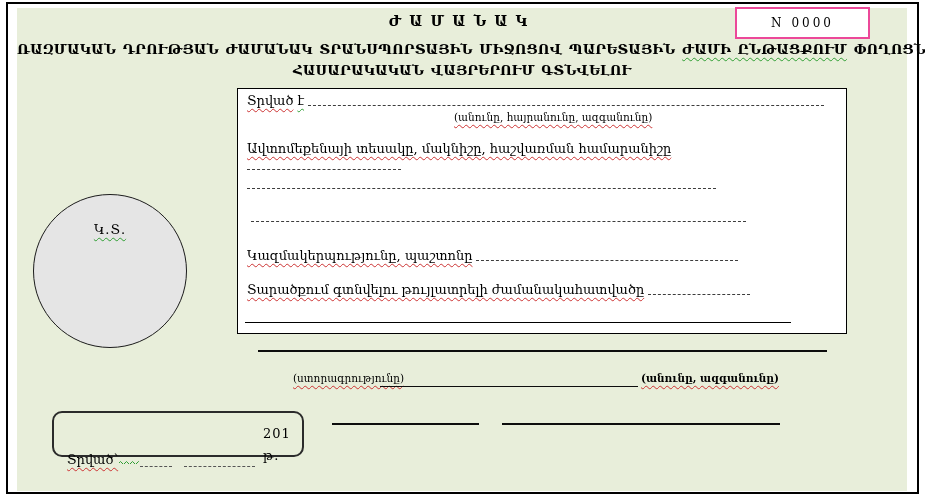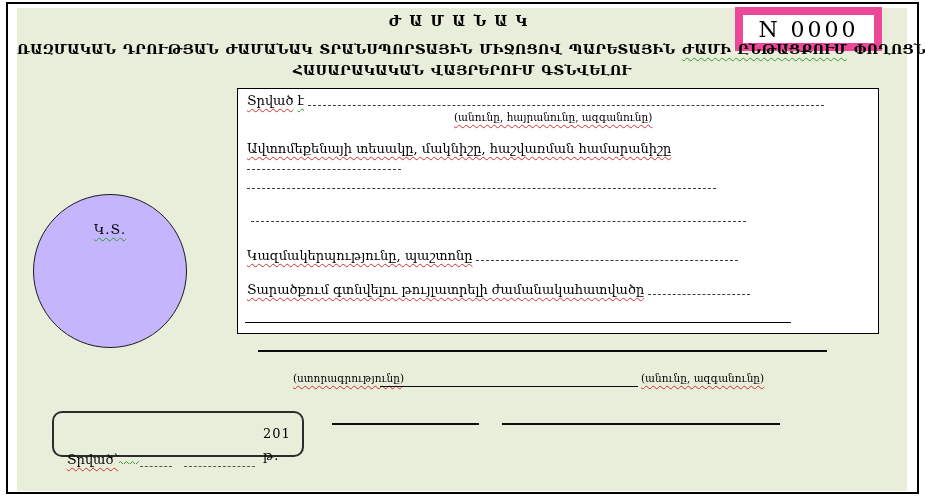--- a/index.html
+++ b/index.html
@@ -7,50 +7,50 @@
     position:relative; width:925px; height:503px; background:#ffffff;
     font-family:"DejaVu Serif","DejaVu Sans",serif; color:#000; overflow:hidden;
   }
   .outer-frame { position:absolute; left:6px; top:2px; right:6px; bottom:9px;
     border:2px solid #000; pointer-events:none; }
   .panel { position:absolute; left:17px; top:8px; width:890px; height:483px;
     background:var(--panel-bg,#e8eeda); }
 
   
   .number-box { position:absolute; left:735px; top:7px; width:131px; height:28px;
-    background:#fff; border:8px solid #ec4899; display:flex; align-items:center;
-    justify-content:center; font-size:22px; letter-spacing:3px; }
+    background:#fff; border:2px solid #ec4899; display:flex; align-items:center;
+    justify-content:center; font-size:12px; letter-spacing:3px; }
   .doc-title { position:absolute; left:17px; top:13px; width:890px; text-align:center;
     font-weight:bold; font-size:14px; letter-spacing:8px; }
   .doc-sub { position:absolute; left:17px; width:890px; text-align:center;
     font-weight:bold; font-size:13.5px; white-space:nowrap; word-spacing:2px; }
   .doc-sub.l1 { top:41px; }
   .doc-sub.l2 { top:62px; }
 
   
   .wavy-red { text-decoration-line:underline; text-decoration-style:wavy;
     text-decoration-color:var(--spellcheck-red,#cc3333);
     text-decoration-thickness:1px; text-underline-offset:2.5px; }
   .wavy-green { text-decoration-line:underline; text-decoration-style:wavy;
     text-decoration-color:var(--grammar-green,#2f9e33);
     text-decoration-thickness:1px; text-underline-offset:2.5px; }
 
   
   .form-box { position:absolute; left:237px; top:88px; width:608px; height:244px;
-    background:#fff; border:1px solid #000; font-size:13px;padding-left:32px; }
+    background:#fff; border:1px solid #000; font-size:13px; }
   .f-row { position:absolute; display:flex; align-items:flex-end; }
   .f-label { white-space:nowrap; line-height:16px; }
   .fill { flex:1; border-bottom:1px dashed #3d3d3d; margin:0 0 3px 4px; height:10px; }
   .dash-line { position:absolute; border-bottom:1px dashed #3d3d3d; height:10px; }
   .solid-thin { position:absolute; border-bottom:1.5px solid #000; height:8px; }
   .hint { position:absolute; font-size:10.5px; line-height:13px; }
 
   
   .seal { position:absolute; left:33px; top:194px; width:152px; height:152px;
-    background:#c4b5fd; border:1.5px solid #1c1c1c; border-radius:50%; text-align:center; }
+    background:#e5e5e5; border:1.5px solid #1c1c1c; border-radius:50%; text-align:center; }
   .seal-label { display:inline-block; margin-top:27px; font-size:13px; letter-spacing:1px; }
 
   
   .hline { position:absolute; border-top:2px solid #0d0d0d; }
   .sig-hint { position:absolute; font-size:10.5px; line-height:13px; }
 
   
   .date-box { position:absolute; left:52px; top:411px; width:248px; height:42px;
     background:var(--panel-bg,#e8eeda); border:2px solid #2b2b2b; border-radius:10px; }
   .date-inner { display:flex; align-items:flex-end; padding:10px 0 0 13px; font-size:13px; }
@@ -110,21 +110,21 @@
     <div class="solid-thin" style="left:7px; top:225px; width:546px;"></div>
   </div>
 
   <div class="seal">
     <span class="seal-label wavy-green">Կ.Տ.</span>
   </div>
 
   <div class="hline" style="left:258px; top:350px; width:569px;"></div>
   <div class="sig-hint wavy-red" style="left:293px; top:372px;">(ստորագրությունը)</div>
   <div class="hline" style="left:380px; top:386px; width:258px; border-top-width:1.5px;"></div>
-  <div class="sig-hint wavy-red" style="left:641px; top:372px;">(անունը, ազգանունը)</div>
+  <div class="sig-hint wavy-red" style="left:641px; top:372px;font-weight:bold;">(անունը, ազգանունը)</div>
 
   <div class="date-box">
     <div class="date-inner">
       <span class="wavy-red" style="line-height:15px;">Տրված՝</span>
       <span class="squiggle"><svg width="20" height="5" viewBox="0 0 20 5">
             <path d="M0 4 Q1.5 1 3 4 T6 4 T9 4 T12 4 T15 4 T18 4 T21 4" stroke="#2f9e33" stroke-width="1" fill="none"></path>
           </svg></span>
       <span class="date-dash d1"></span>
       <span class="date-dash d2"></span>
       <span style="line-height:22px; letter-spacing:1px;">201 թ.</span>

